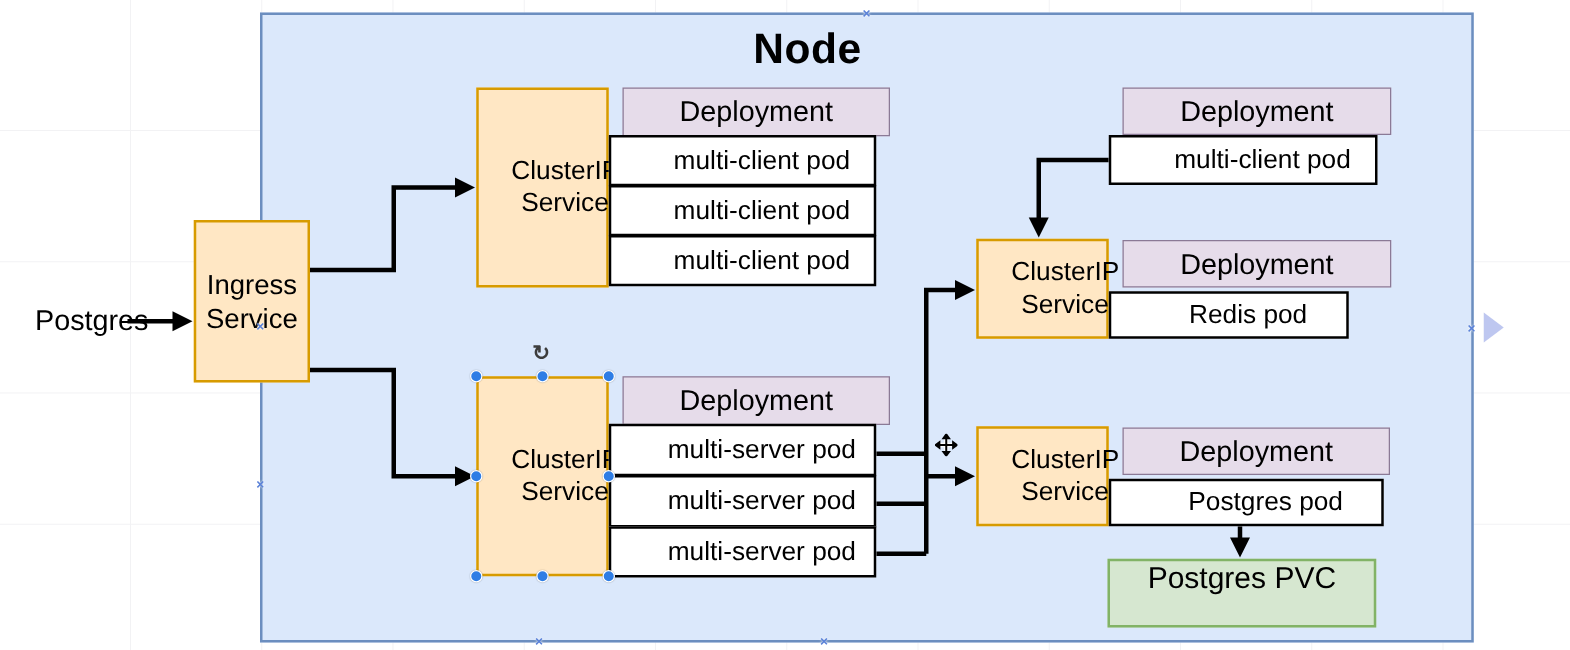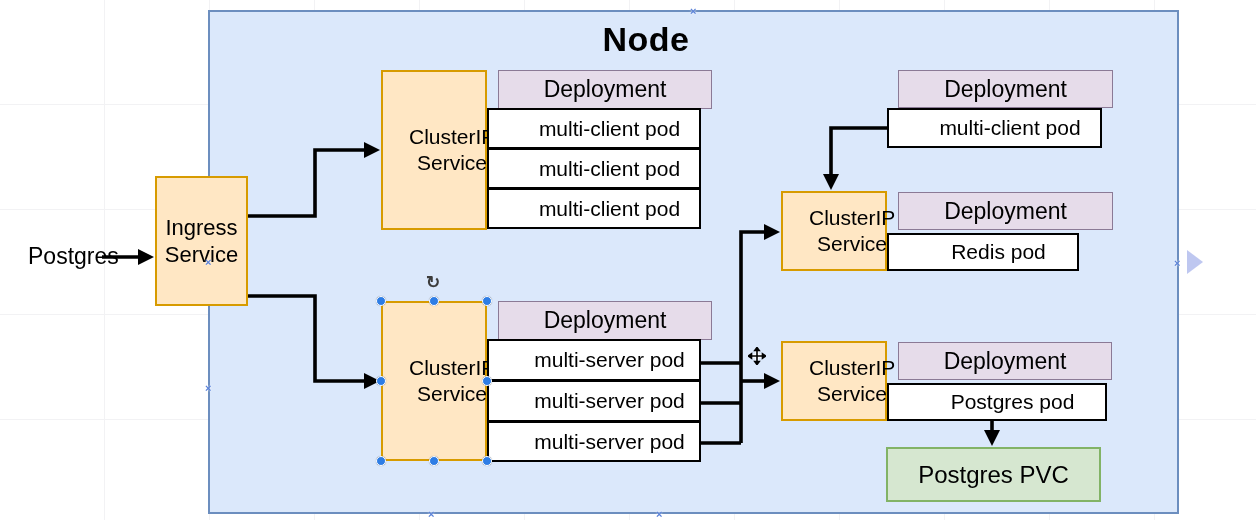--- a/index.html
+++ b/index.html
@@ -43,21 +43,21 @@
     border:2.5px solid var(--pod-border,#000000);
     display:flex;align-items:center;justify-content:center;
     font-size:21px;z-index:2;white-space:pre;padding-left:31px;
   }
   .pod-bold{font-weight:400;white-space:pre;}
   .pod-plain{white-space:pre;}
   .pvc-box{
     left:886px;top:447px;width:215px;height:55px;
     background:var(--pvc-fill,#d6e7d0);
     border:2px solid var(--pvc-border,#82b366);
-    display:flex;align-items:center;justify-content:center;
+    display:flex;justify-content:center;
     font-size:24px;z-index:2;
   }
   .ingress-box{
     left:155px;top:176px;width:93px;height:130px;
     background:var(--service-fill,#ffe7c4);
     border:2.5px solid var(--service-border,#d79b00);
     display:flex;align-items:center;justify-content:center;text-align:center;
     font-size:22px;line-height:1.25;z-index:2;
   }
   .traffic-label{

